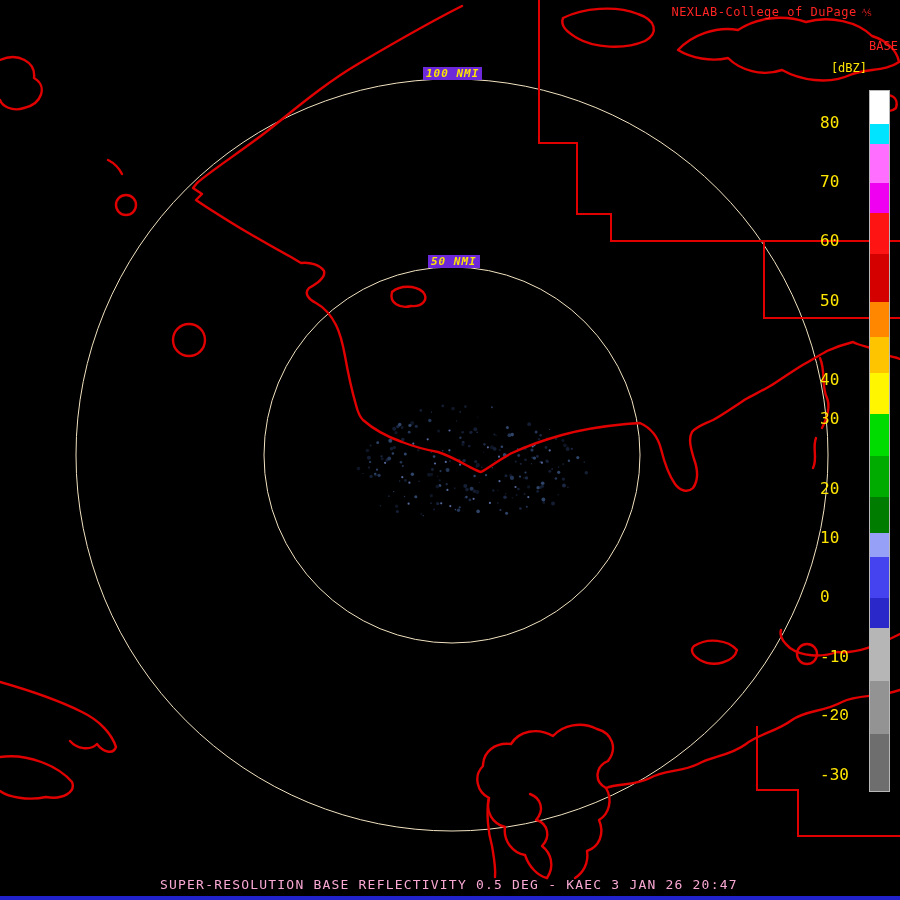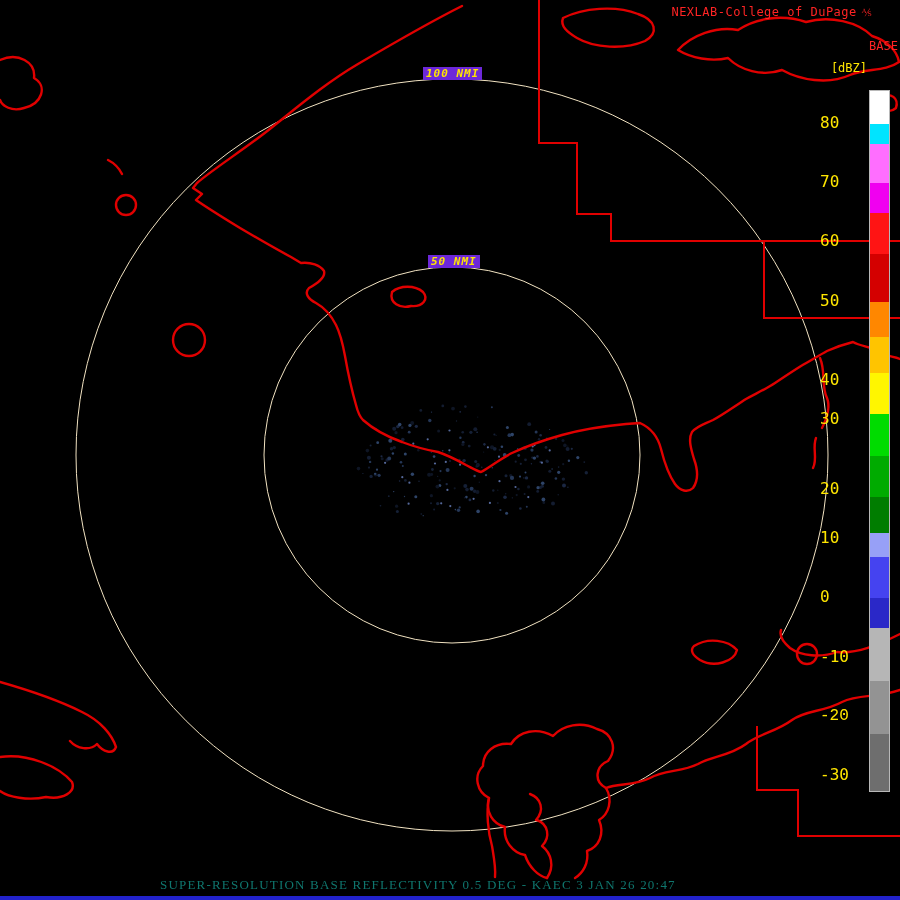--- a/index.html
+++ b/index.html
@@ -14,22 +14,22 @@
   #brand{position:absolute;top:5px;right:28px;color:var(--tred,#ff2424);font-size:12px;
          letter-spacing:.5px;white-space:nowrap;}
   #brand-sym{margin-left:5px;font-size:11px;}
   #cb-title{position:absolute;top:39px;right:2px;color:var(--tred,#ff2424);font-size:12px;}
   #cb-units{position:absolute;top:61px;right:33px;color:var(--yellow,#ffe600);font-size:12px;}
   #colorbar{position:absolute;top:90px;right:10px;width:19px;height:700px;
             border:1px solid #b8b8b8;display:flex;flex-direction:column;}
   #colorbar div{width:100%;}
   .cb-tick{position:absolute;right:36px;width:44px;text-align:left;color:var(--yellow,#ffe600);
            font-size:16px;line-height:16px;}
-  #footer-title{position:absolute;left:160px;top:877px;color:#0f766e;font-size:13px;
-                letter-spacing:1.2px;white-space:nowrap;font-family:Liberation Serif, serif;}
+  #footer-title{position:absolute;left:160px;top:877px;color:#f9a8d4;font-size:13px;
+                letter-spacing:1.2px;white-space:nowrap;}
   #footer-bar{position:absolute;left:0;bottom:0;width:900px;height:4px;background:var(--blue,#2222cc);}
 </style>
 </head>
 <body>
 
 <div id="app" style="--red: #e00000; --ring: #f2e3c2; --yellow: #ffe600; --tred: #ff2424; --blue: #2222cc; background: rgb(0, 0, 0);">
 
   <svg id="map" width="900" height="900" viewBox="0 0 900 900">
     <g class="rings">
       <circle cx="452" cy="455" r="376"></circle>

